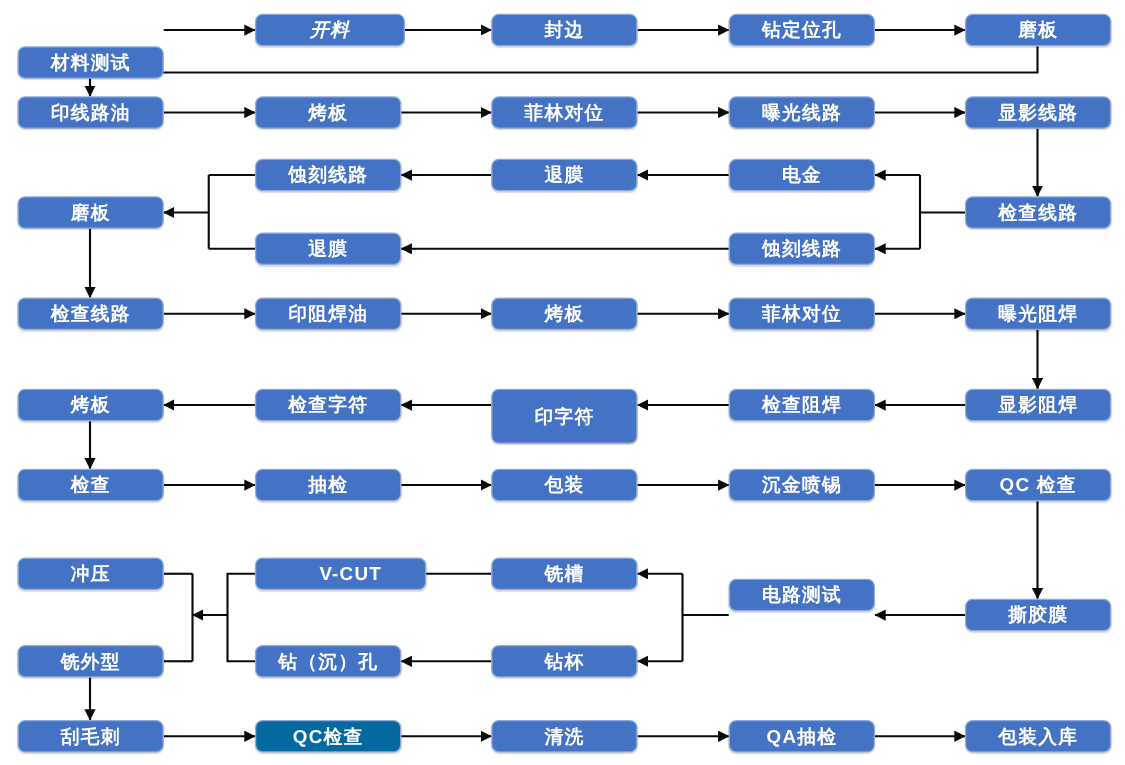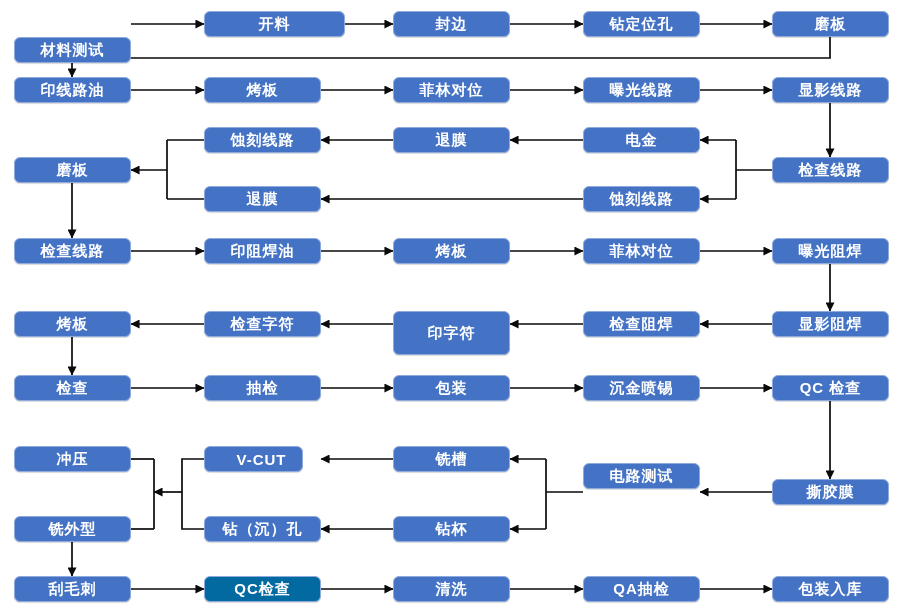--- a/index.html
+++ b/index.html
@@ -78,21 +78,21 @@
         <polyline points="154,529 131,529" fill="none" stroke="#0a0a0a" stroke-width="1.7"></polyline>
         <polyline points="72,542 72,576" fill="none" stroke="#0a0a0a" stroke-width="1.7" marker-end="url(#arrowhead)"></polyline>
         <polyline points="131,589 204,589" fill="none" stroke="#0a0a0a" stroke-width="1.7" marker-end="url(#arrowhead)"></polyline>
         <polyline points="321,589 393,589" fill="none" stroke="#0a0a0a" stroke-width="1.7" marker-end="url(#arrowhead)"></polyline>
         <polyline points="510,589 583,589" fill="none" stroke="#0a0a0a" stroke-width="1.7" marker-end="url(#arrowhead)"></polyline>
         <polyline points="700,589 772,589" fill="none" stroke="#0a0a0a" stroke-width="1.7" marker-end="url(#arrowhead)"></polyline>
       </g>
   </svg>
   <div id="node-group">
       <div class="node" style="left: 14px; top: 11px; width: 117px; height: 26px; background: rgb(68, 114, 196); border: 1.5px solid rgb(143, 170, 220); color: #ffffff; margin-top: 26px;">材料测试</div>
-      <div class="node" style="left: 204px; top: 11px; width: 141px; height: 26px; background: rgb(68, 114, 196); border: 1.5px solid rgb(143, 170, 220); color: rgb(255, 255, 255);">开料</div>
+      <div class="node" style="left: 204px; top: 11px; width: 120px; height: 26px; background: rgb(68, 114, 196); border: 1.5px solid rgb(143, 170, 220); color: rgb(255, 255, 255); font-style: italic;">开料</div>
       <div class="node" style="left: 393px; top: 11px; width: 117px; height: 26px; background: rgb(68, 114, 196); border: 1.5px solid rgb(143, 170, 220); color: rgb(255, 255, 255);">封边</div>
       <div class="node" style="left: 583px; top: 11px; width: 117px; height: 26px; background: rgb(68, 114, 196); border: 1.5px solid rgb(143, 170, 220); color: rgb(255, 255, 255);">钻定位孔</div>
       <div class="node" style="left: 772px; top: 11px; width: 117px; height: 26px; background: rgb(68, 114, 196); border: 1.5px solid rgb(143, 170, 220); color: rgb(255, 255, 255);">磨板</div>
       <div class="node" style="left: 14px; top: 77px; width: 117px; height: 26px; background: rgb(68, 114, 196); border: 1.5px solid rgb(143, 170, 220); color: rgb(255, 255, 255);">印线路油</div>
       <div class="node" style="left: 204px; top: 77px; width: 117px; height: 26px; background: rgb(68, 114, 196); border: 1.5px solid rgb(143, 170, 220); color: rgb(255, 255, 255);">烤板</div>
       <div class="node" style="left: 393px; top: 77px; width: 117px; height: 26px; background: rgb(68, 114, 196); border: 1.5px solid rgb(143, 170, 220); color: rgb(255, 255, 255);">菲林对位</div>
       <div class="node" style="left: 583px; top: 77px; width: 117px; height: 26px; background: rgb(68, 114, 196); border: 1.5px solid rgb(143, 170, 220); color: rgb(255, 255, 255);">曝光线路</div>
       <div class="node" style="left: 772px; top: 77px; width: 117px; height: 26px; background: rgb(68, 114, 196); border: 1.5px solid rgb(143, 170, 220); color: rgb(255, 255, 255);">显影线路</div>
       <div class="node" style="left: 204px; top: 127px; width: 117px; height: 26px; background: rgb(68, 114, 196); border: 1.5px solid rgb(143, 170, 220); color: rgb(255, 255, 255);">蚀刻线路</div>
       <div class="node" style="left: 393px; top: 127px; width: 117px; height: 26px; background: rgb(68, 114, 196); border: 1.5px solid rgb(143, 170, 220); color: rgb(255, 255, 255);">退膜</div>
@@ -110,21 +110,21 @@
       <div class="node" style="left: 204px; top: 311px; width: 117px; height: 26px; background: rgb(68, 114, 196); border: 1.5px solid rgb(143, 170, 220); color: rgb(255, 255, 255);">检查字符</div>
       <div class="node" style="left: 393px; top: 311px; width: 117px; height: 44px; background: rgb(68, 114, 196); border: 1.5px solid rgb(143, 170, 220); color: rgb(255, 255, 255);">印字符</div>
       <div class="node" style="left: 583px; top: 311px; width: 117px; height: 26px; background: rgb(68, 114, 196); border: 1.5px solid rgb(143, 170, 220); color: rgb(255, 255, 255);">检查阻焊</div>
       <div class="node" style="left: 772px; top: 311px; width: 117px; height: 26px; background: rgb(68, 114, 196); border: 1.5px solid rgb(143, 170, 220); color: rgb(255, 255, 255);">显影阻焊</div>
       <div class="node" style="left: 14px; top: 375px; width: 117px; height: 26px; background: rgb(68, 114, 196); border: 1.5px solid rgb(143, 170, 220); color: rgb(255, 255, 255);">检查</div>
       <div class="node" style="left: 204px; top: 375px; width: 117px; height: 26px; background: rgb(68, 114, 196); border: 1.5px solid rgb(143, 170, 220); color: rgb(255, 255, 255);">抽检</div>
       <div class="node" style="left: 393px; top: 375px; width: 117px; height: 26px; background: rgb(68, 114, 196); border: 1.5px solid rgb(143, 170, 220); color: rgb(255, 255, 255);">包装</div>
       <div class="node" style="left: 583px; top: 375px; width: 117px; height: 26px; background: rgb(68, 114, 196); border: 1.5px solid rgb(143, 170, 220); color: rgb(255, 255, 255);">沉金喷锡</div>
       <div class="node" style="left: 772px; top: 375px; width: 117px; height: 26px; background: rgb(68, 114, 196); border: 1.5px solid rgb(143, 170, 220); color: rgb(255, 255, 255);">QC 检查</div>
       <div class="node" style="left: 14px; top: 446px; width: 117px; height: 26px; background: rgb(68, 114, 196); border: 1.5px solid rgb(143, 170, 220); color: rgb(255, 255, 255);">冲压</div>
-      <div class="node" style="left: 204px; top: 446px; width: 99px; height: 26px; background: rgb(68, 114, 196); border: 1.5px solid rgb(143, 170, 220); color: rgb(255, 255, 255); padding-left: 16px;">V-CUT</div>
+      <div class="node" style="left: 204px; top: 446px; width: 137px; height: 26px; background: rgb(68, 114, 196); border: 1.5px solid rgb(143, 170, 220); color: rgb(255, 255, 255); padding-left: 16px;">V-CUT</div>
       <div class="node" style="left: 393px; top: 446px; width: 117px; height: 26px; background: rgb(68, 114, 196); border: 1.5px solid rgb(143, 170, 220); color: rgb(255, 255, 255);">铣槽</div>
       <div class="node" style="left: 583px; top: 463px; width: 117px; height: 26px; background: rgb(68, 114, 196); border: 1.5px solid rgb(143, 170, 220); color: rgb(255, 255, 255);">电路测试</div>
       <div class="node" style="left: 772px; top: 479px; width: 117px; height: 26px; background: rgb(68, 114, 196); border: 1.5px solid rgb(143, 170, 220); color: rgb(255, 255, 255);">撕胶膜</div>
       <div class="node" style="left: 14px; top: 516px; width: 117px; height: 26px; background: rgb(68, 114, 196); border: 1.5px solid rgb(143, 170, 220); color: rgb(255, 255, 255);">铣外型</div>
       <div class="node" style="left: 204px; top: 516px; width: 117px; height: 26px; background: rgb(68, 114, 196); border: 1.5px solid rgb(143, 170, 220); color: rgb(255, 255, 255);">钻（沉）孔</div>
       <div class="node" style="left: 393px; top: 516px; width: 117px; height: 26px; background: rgb(68, 114, 196); border: 1.5px solid rgb(143, 170, 220); color: rgb(255, 255, 255);">钻杯</div>
       <div class="node" style="left: 14px; top: 576px; width: 117px; height: 26px; background: rgb(68, 114, 196); border: 1.5px solid rgb(143, 170, 220); color: rgb(255, 255, 255);">刮毛刺</div>
       <div class="node" style="left: 204px; top: 576px; width: 117px; height: 26px; background: #0369a1; border: 1.5px solid rgb(143, 170, 220); color: rgb(255, 255, 255);">QC检查</div>
       <div class="node" style="left: 393px; top: 576px; width: 117px; height: 26px; background: rgb(68, 114, 196); border: 1.5px solid rgb(143, 170, 220); color: rgb(255, 255, 255);">清洗</div>
       <div class="node" style="left: 583px; top: 576px; width: 117px; height: 26px; background: rgb(68, 114, 196); border: 1.5px solid rgb(143, 170, 220); color: rgb(255, 255, 255);">QA抽检</div>

